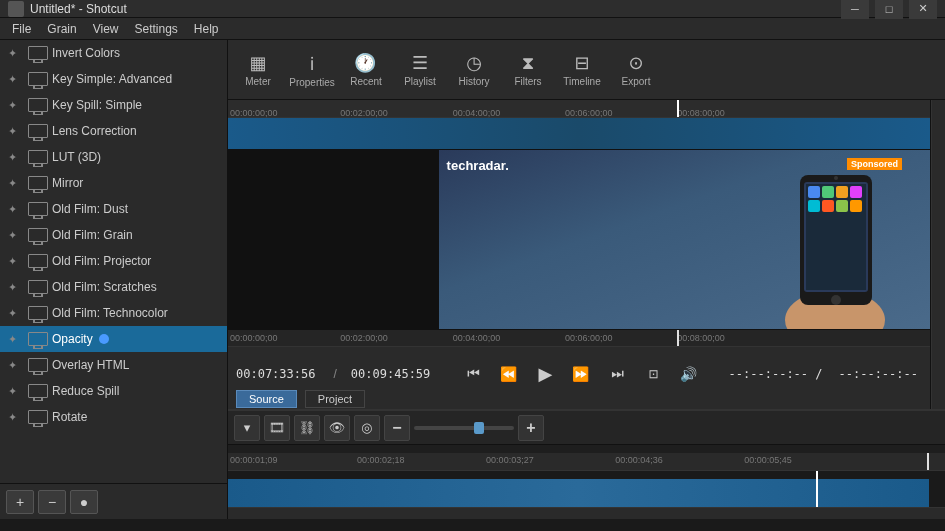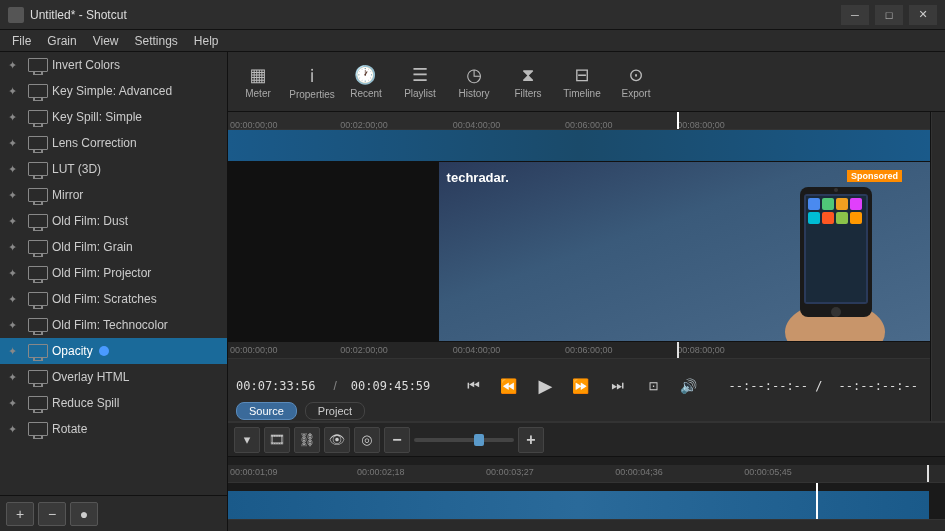--- a/index.html
+++ b/index.html
@@ -8,21 +8,21 @@
       height: 531px;
       background: #1a1a1a;
       font-family: 'Segoe UI', Arial, sans-serif;
       font-size: 12px;
       color: #ccc;
       overflow: hidden;
     }
 
     
     .title-bar {
-      height: 30px;
+      height: 18px;
       background: #2d2d2d;
       display: flex;
       align-items: center;
       padding: 0 8px;
       border-bottom: 1px solid #111;
     }
     .title-bar-icon {
       width: 16px; height: 16px;
       background: #555;
       margin-right: 6px;
@@ -279,21 +279,21 @@
       padding: 0 8px;
       gap: 8px;
     }
     .tab-btn {
       padding: 2px 12px;
       background: transparent;
       border: 1px solid #444;
       color: #ccc;
       font-size: 11px;
       cursor: pointer;
-      border-radius: 8px;
+      border-radius: 0;
     }
     .tab-btn.active {
       background: #3a6a9a;
       border-color: #5a8aba;
       color: #fff;
     }
 
     
     .bottom-timeline {
       height: 110px;

